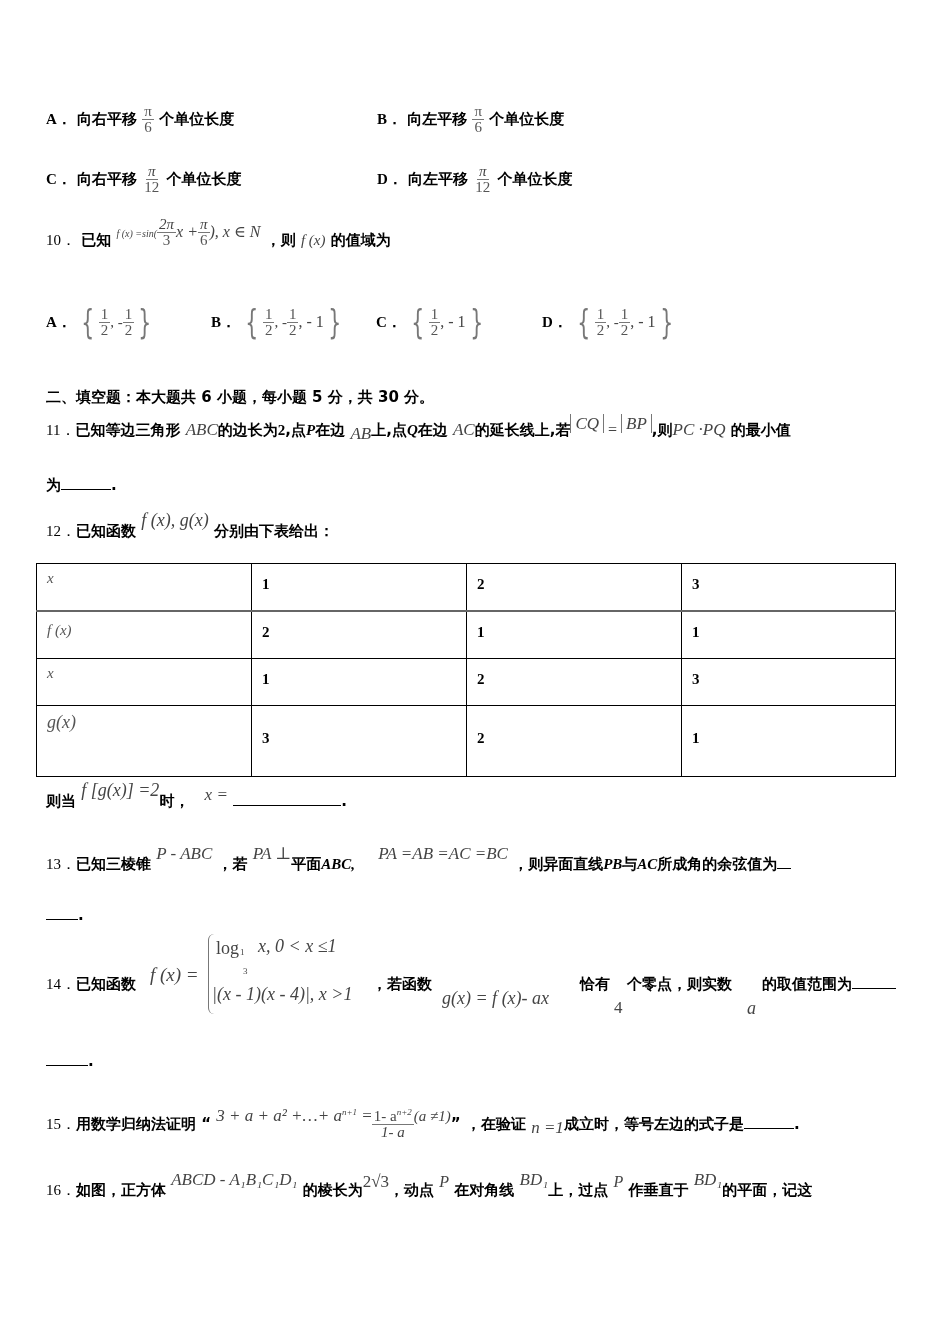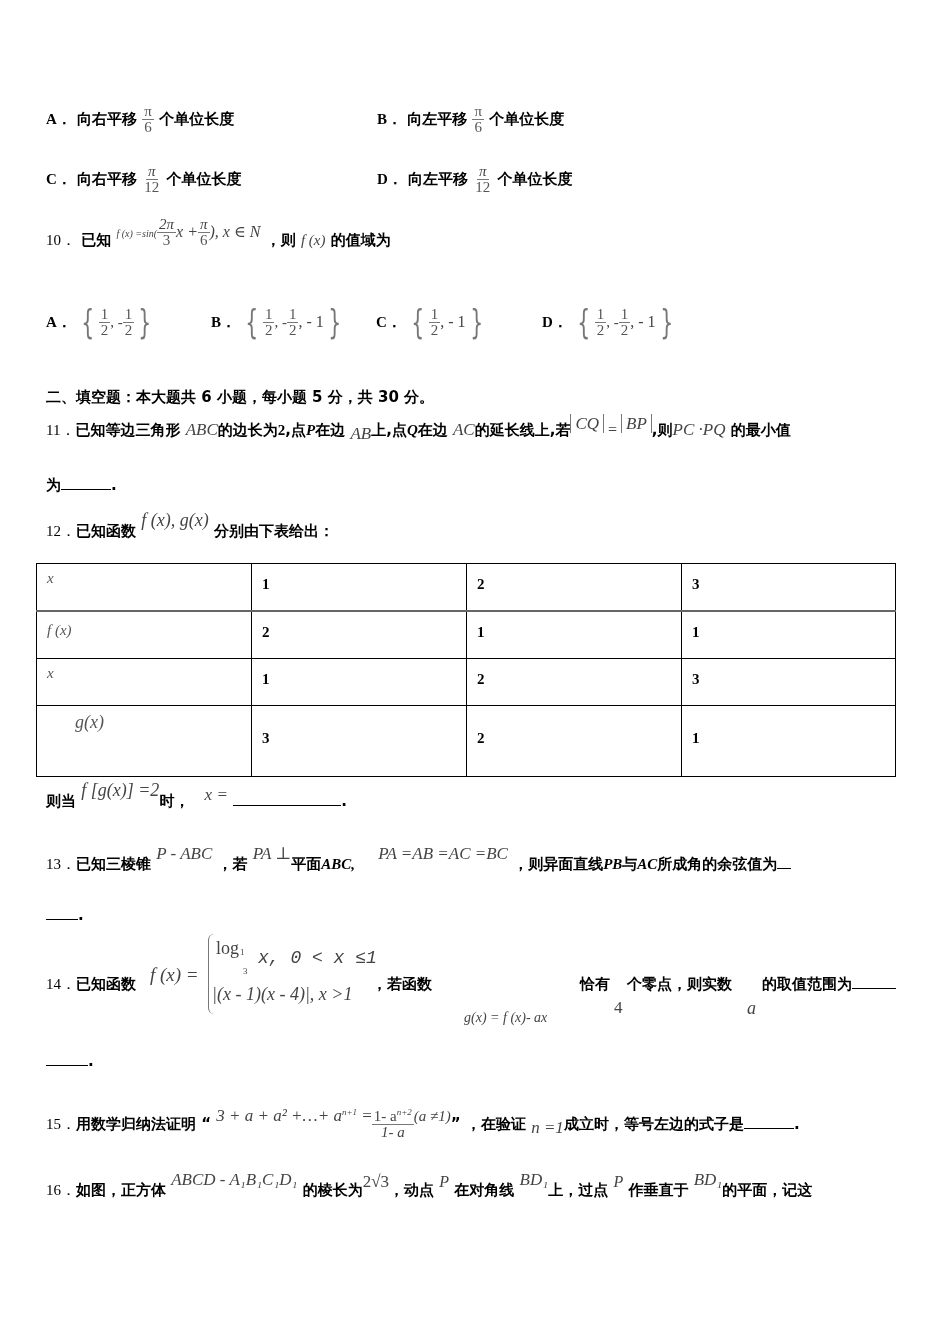--- a/index.html
+++ b/index.html
@@ -183,21 +183,21 @@
         </td>
     <td>
           <span class="cv">2</span>
         </td>
     <td>
           <span class="cv">3</span>
         </td>
   </tr>
   <tr class="r4">
     <td class="hd">
-          <span class="m" style="font-size:18px;margin-left:28px;">g(x)</span>
+          <span class="m" style="font-size:18px;">g(x)</span>
         </td>
     <td>
           <span class="cv">3</span>
         </td>
     <td>
           <span class="cv">2</span>
         </td>
     <td>
           <span class="cv">1</span>
         </td>
@@ -226,27 +226,27 @@
 
 <div class="abs cn" style="left:46px; top:975px;">
   <span class="num">14．</span><span>已知函数</span>
 </div>
 <div class="abs" style="left:150px; top:936px;">
   <span class="m" style="position:absolute; left:0; top:28px; font-size:19px;">f (x) =</span>
   <span style="position:absolute; left:58px; top:-2px; width:6px; height:80px; border-left:1px solid #777; border-radius:6px 0 0 6px;"></span>
   <span class="mr" style="position:absolute; left:66px; top:2px; font-size:18px;">log</span>
   <span class="mr" style="position:absolute; left:90px; top:12px; font-size:9px; line-height:1;"><span>1</span></span>
   <span class="mr" style="position:absolute; left:93px; top:30px; font-size:9px;">3</span>
-  <span class="m" style="position:absolute; left:108px; top:12px; font-size:18px;font-family:Liberation Mono, monospace;">x, 0 &lt; x ≤1</span>
+  <span class="m" style="position:absolute; left:108px; top:0; font-size:18px;">x, 0 &lt; x ≤1</span>
   <span class="m" style="position:absolute; left:62px; top:48px; font-size:18px;text-align:right;">|(x - 1)(x - 4)|, x &gt;1</span>
 </div>
 <div class="abs cn" style="left:372px; top:975px;">
   <span>，若函数</span>
 </div>
-<div class="abs m" style="left:464px; top:988px; font-size:14px;margin-top:22px;">g(x) = f (x)- ax</div>
+<div class="abs m" style="left:442px; top:988px; font-size:18px;">g(x) = f (x)- ax</div>
 <div class="abs cn" style="left:580px; top:975px;">
   <span>恰有</span>
 </div>
 <div class="abs mr" style="left:614px; top:998px; font-size:17px;">4</div>
 <div class="abs cn" style="left:627px; top:975px;">
   <span>个零点，则实数</span>
 </div>
 <div class="abs m" style="left:747px; top:998px; font-size:18px;">a</div>
 <div class="abs cn" style="left:762px; top:975px;">
   <span>的取值范围为</span><span class="blank" style="width:44px;"></span>

